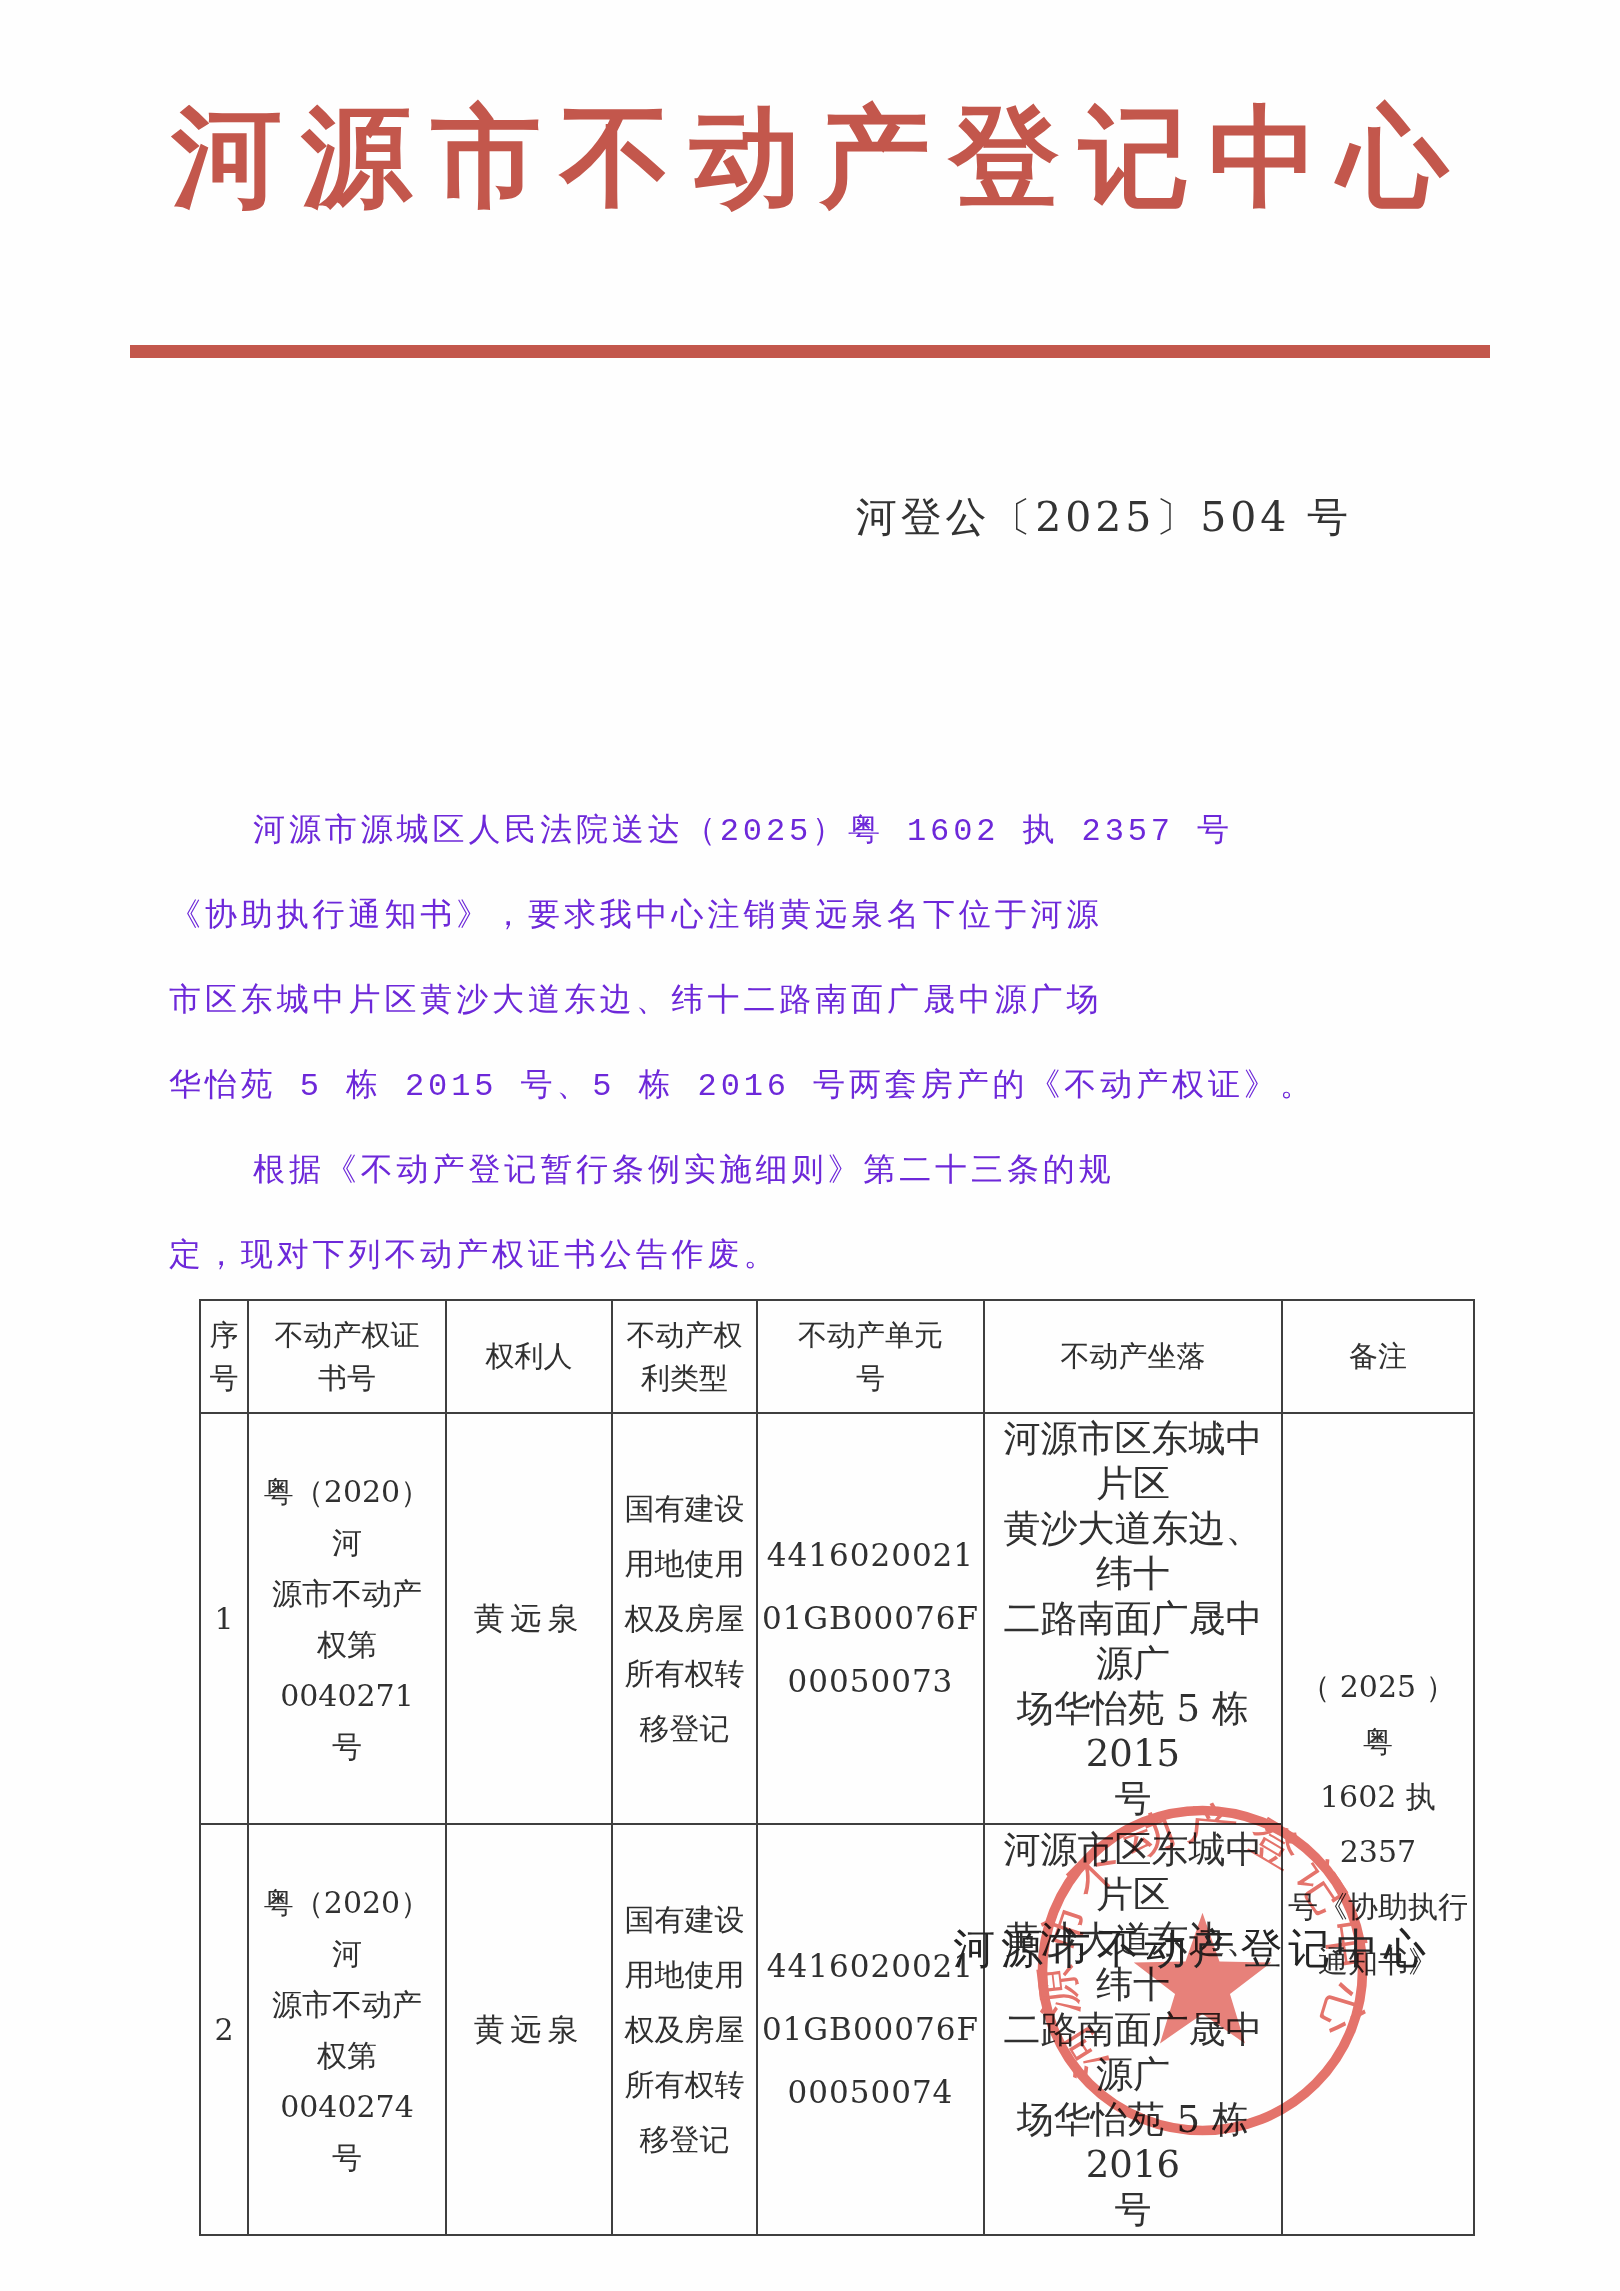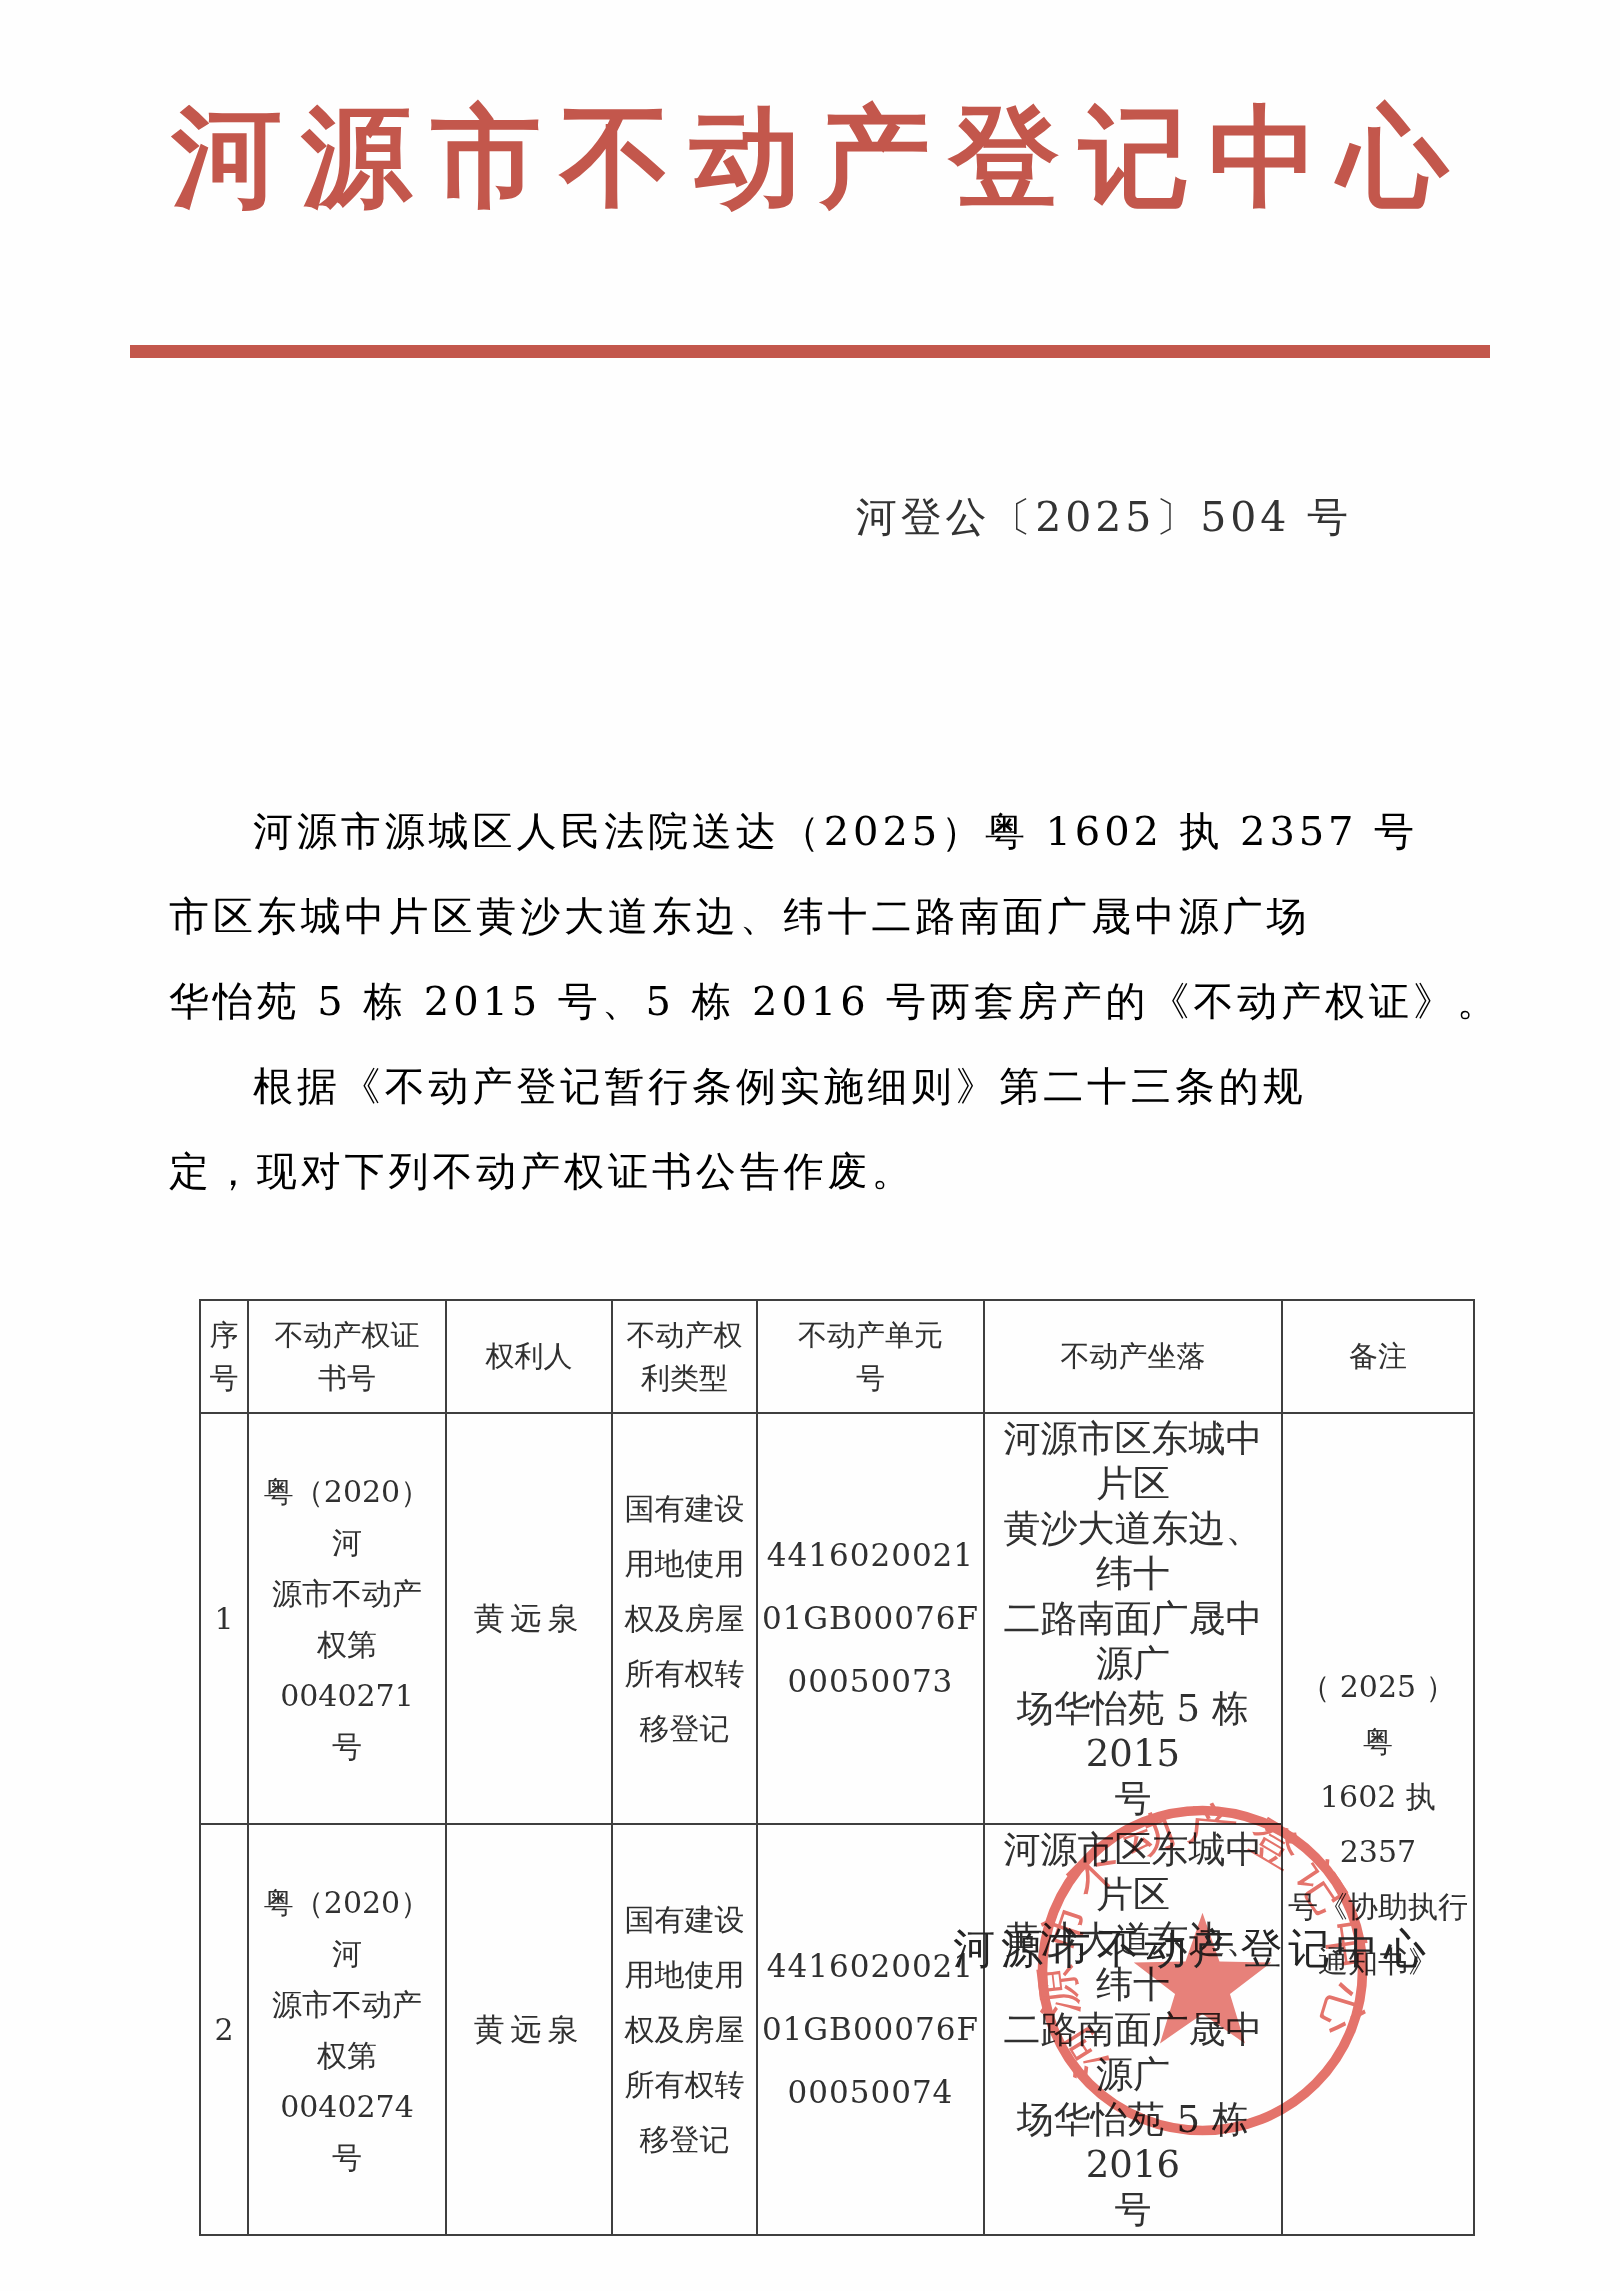--- a/index.html
+++ b/index.html
@@ -35,22 +35,23 @@
     white-space:nowrap;color:#333;margin-top:29px;
   }
   .notice-title{
     position:absolute;top:617px;left:0;width:100%;
     text-align:center;
     font-size:54px;font-weight:bold;letter-spacing:5.9px;
     color:#282828;white-space:nowrap;
   }
   .body-text{
     position:absolute;top:789px;left:169px;width:1299px;
-    font-size:40px;letter-spacing:3.9px;line-height:85px;
-    color:#000000;
+    font-size:32px;letter-spacing:3.9px;line-height:85px;
+    color:#6d28d9;
+    font-family:Liberation Mono, monospace;
   }
   .body-line{white-space:nowrap;}
   .indent{text-indent:84px;}
 
   table.records{
     position:absolute;top:1299px;left:199px;
     border-collapse:collapse;table-layout:fixed;
     font-family:"DejaVu Serif", serif;
     color:#303030;
   }
@@ -98,20 +99,21 @@
 
   <div class="letterhead">河源市不动产登记中心</div>
 
   <div class="red-rule"></div>
 
   <div class="doc-number">河登公〔2025〕504 号</div>
 
 
   <div class="body-text">
     <div class="body-line indent">河源市源城区人民法院送达（2025）粤 1602 执 2357 号</div>
+    <div class="body-line">《协助执行通知书》，要求我中心注销黄远泉名下位于河源</div>
     <div class="body-line">市区东城中片区黄沙大道东边、纬十二路南面广晟中源广场</div>
     <div class="body-line">华怡苑 5 栋 2015 号、5 栋 2016 号两套房产的《不动产权证》。</div>
     <div class="body-line indent">根据《不动产登记暂行条例实施细则》第二十三条的规</div>
     <div class="body-line">定，现对下列不动产权证书公告作废。</div>
   </div>
 
   <table class="records">
     <colgroup>
       <col style="width:48px">
         <col style="width:198px">

